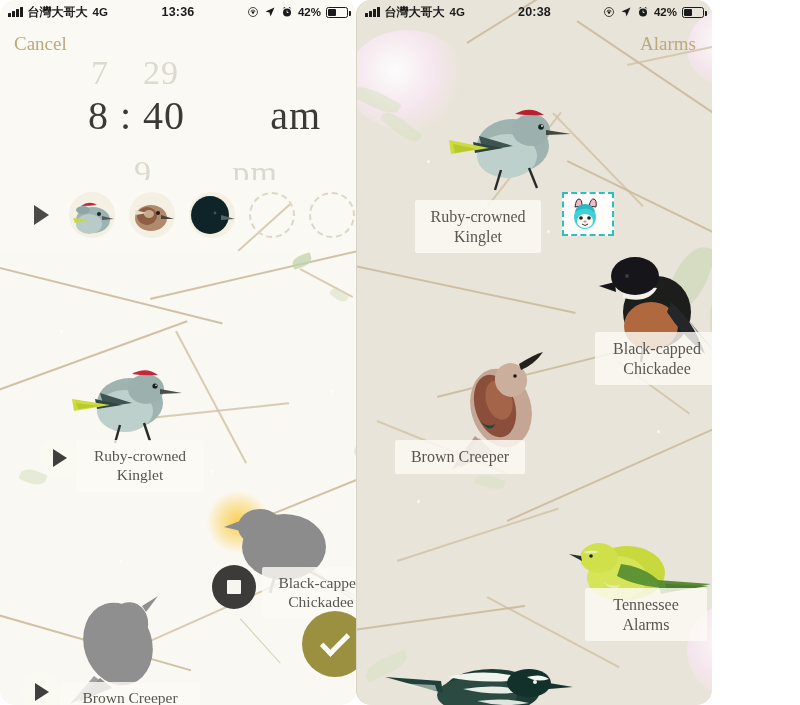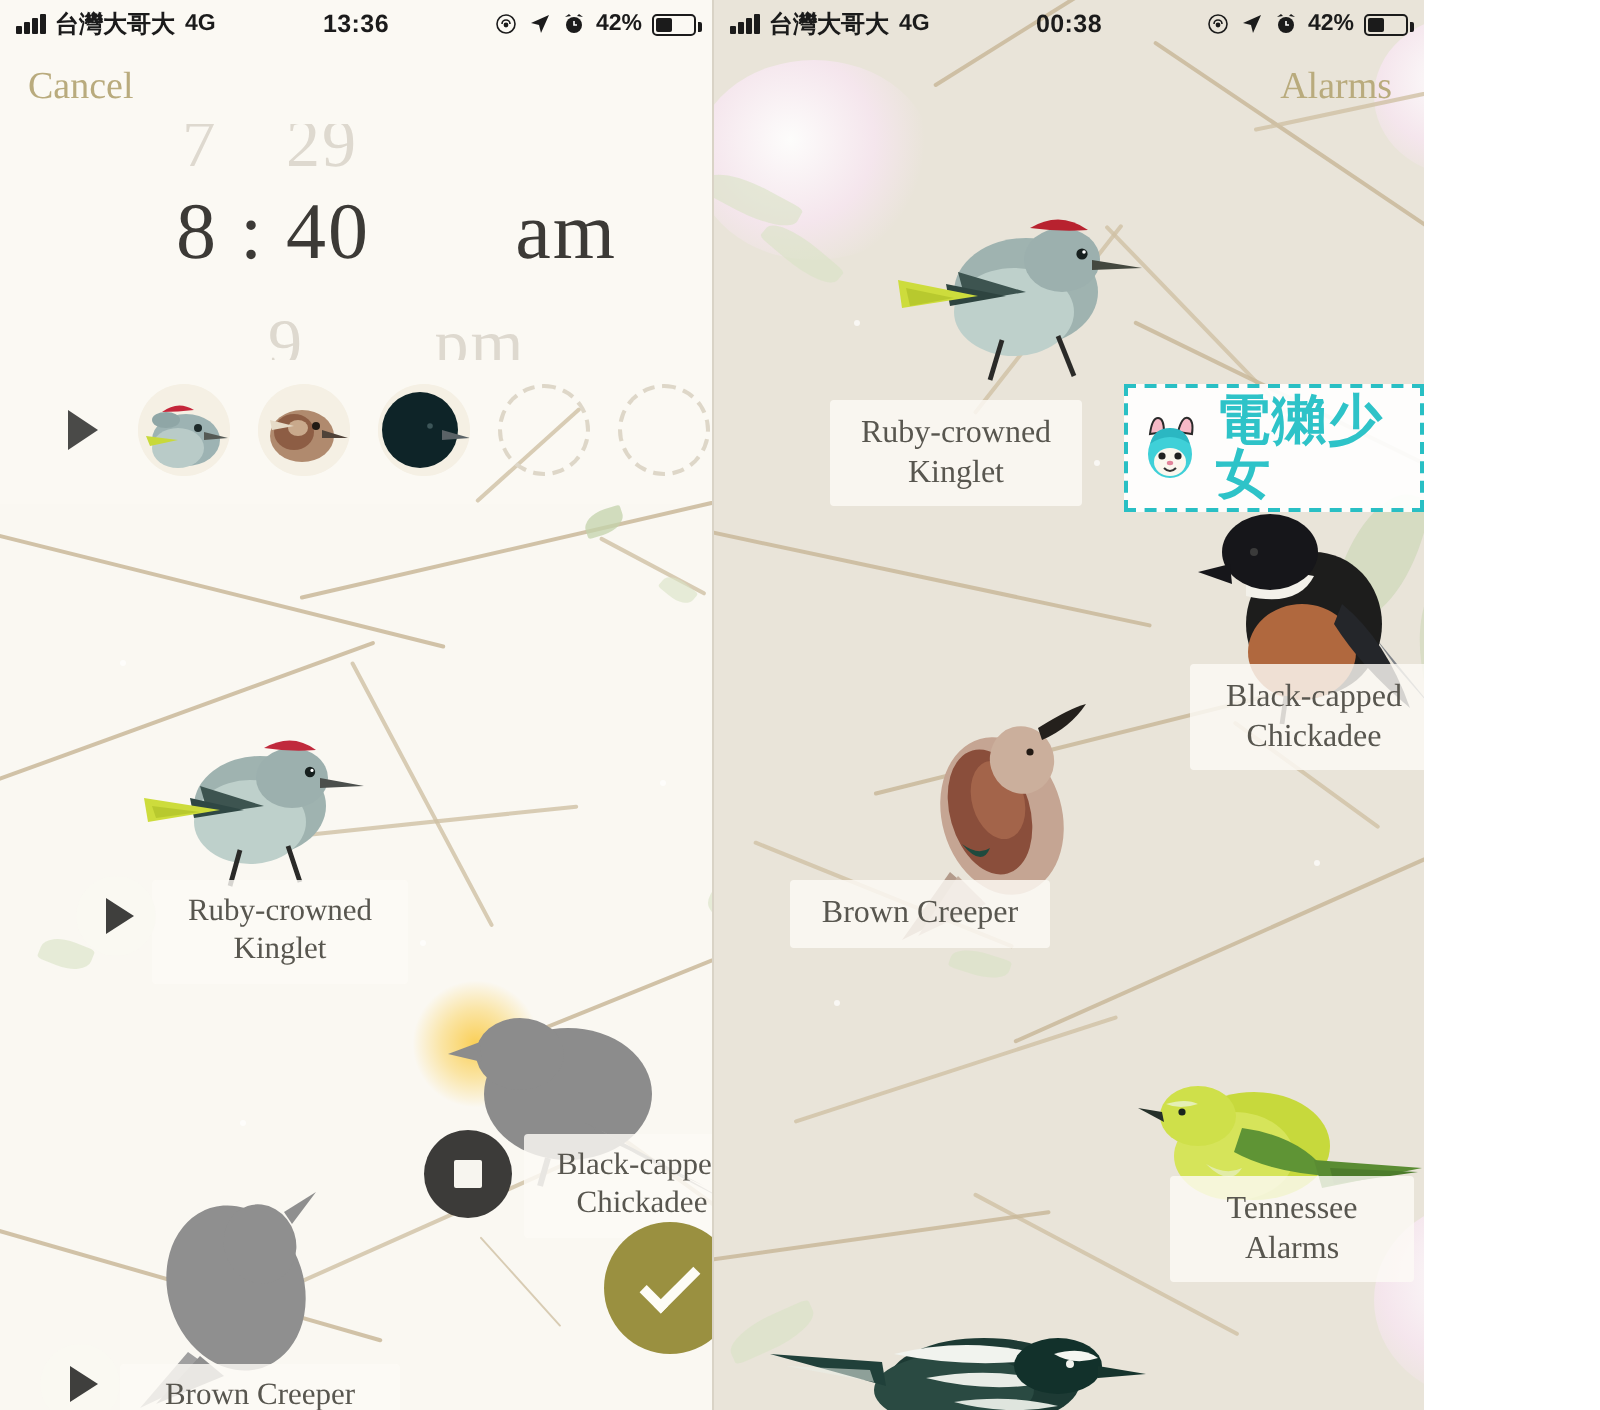--- a/index.html
+++ b/index.html
@@ -2,21 +2,21 @@
 <html><head>
 <meta charset="utf-8">
 <style>
   * { margin:0; padding:0; box-sizing:border-box; }
   html,body{
     width:800px; height:705px; overflow:hidden;
     background:#ffffff;
     font-family:"Liberation Serif", serif;
   }
   .screens{ display:flex; width:800px; height:705px; }
-  .phone{ position:relative; width:356px; height:705px; overflow:hidden; }
+  .phone{ position:relative; width:356px; height:705px; overflow:hidden;border-radius:15px; }
 
   
   .phone-left  { background:#faf8f2; }
   .phone-right { background:#e9e4d9; border-left:1px solid #d9d3c6; }
 
   .bg-wall{ position:absolute; inset:0; overflow:hidden; }
   .bg-left-top{
     position:absolute; left:0; right:0; top:0; height:252px;
     background:#fbf9f3;
   }
@@ -80,21 +80,21 @@
     display:flex; justify-content:center; align-items:center;
     font-size:38px; color:#cfcac0; letter-spacing:1px;
   }
   .prow.ghost-top{ top:-8px; font-size:34px; color:#ded9cf; }
   .prow.ghost-bot{ bottom:-12px; font-size:34px; color:#ded9cf; }
   .prow.active{ top:30px; font-size:40px; color:#3c3a36; }
   .prow span{ display:inline-block; }
   .pk-h{ width:74px; text-align:right; }
   .pk-sep{ width:34px; text-align:center; }
   .pk-m{ width:86px; text-align:left; }
-  .pk-p{ width:92px; text-align:center; padding-left:16px; }
+  .pk-p{ width:92px; text-align:right; padding-left:16px; }
 
   
   .selector{
     position:absolute; top:182px; left:0; right:0; height:66px;
     display:flex; align-items:center; gap:14px; padding-left:34px; z-index:30;
   }
   .play-tri{
     width:0;height:0;border-left:15px solid #4a4a48;
     border-top:10px solid transparent;border-bottom:10px solid transparent;
     margin-right:6px;
@@ -386,21 +386,21 @@
       <div class="sb-left">
         <span class="bars">
             <i></i>
             <i></i>
             <i></i>
             <i></i>
           </span>
         <span class="carrier">台灣大哥大</span>
         <span class="net">4G</span>
       </div>
-      <div class="sb-center">00:38</div>
+      <div class="sb-center">20:38</div>
       <div class="sb-right">
         <svg class="micon" viewBox="0 0 24 24">
           <circle cx="12" cy="12" r="9" fill="none" stroke="#1b1b1b" stroke-width="1.6"></circle>
           <path d="M8 12a4 4 0 0 1 8 0" fill="none" stroke="#1b1b1b" stroke-width="1.6"></path>
           <circle cx="12" cy="13" r="2.4" fill="#1b1b1b"></circle>
         </svg>
         <svg class="micon" viewBox="0 0 24 24">
           <path d="M21 3 3 11l8 2 2 8z" fill="#1b1b1b"></path>
         </svg>
         <svg class="micon" viewBox="0 0 24 24">
@@ -510,17 +510,16 @@
           <path d="M21 9 q2-8 5-7 t2 8z" fill="#f6b9c6" stroke="#2a2a2a" stroke-width="1"></path>
           <ellipse cx="17" cy="20" rx="11" ry="12" fill="#3fd0d8"></ellipse>
           <path d="M7 15 q10-7 20 0 -2-8 -10-8 t-10 8z" fill="#2bb7c2"></path>
           <ellipse cx="17" cy="24" rx="8" ry="7" fill="#fbf7ee"></ellipse>
           <circle cx="13" cy="21" r="1.8" fill="#222"></circle>
           <circle cx="21" cy="21" r="1.8" fill="#222"></circle>
           <ellipse cx="17" cy="24.5" rx="1.6" ry="1.1" fill="#e2849a"></ellipse>
           <path d="M14 27 q3 3 6 0" stroke="#333" stroke-width="1" fill="none"></path>
         </svg>
       </div>
-      <div class="wm-text">電獺少女</div>
     </div>
 
   </div>
 </div>
 
 </body></html>

